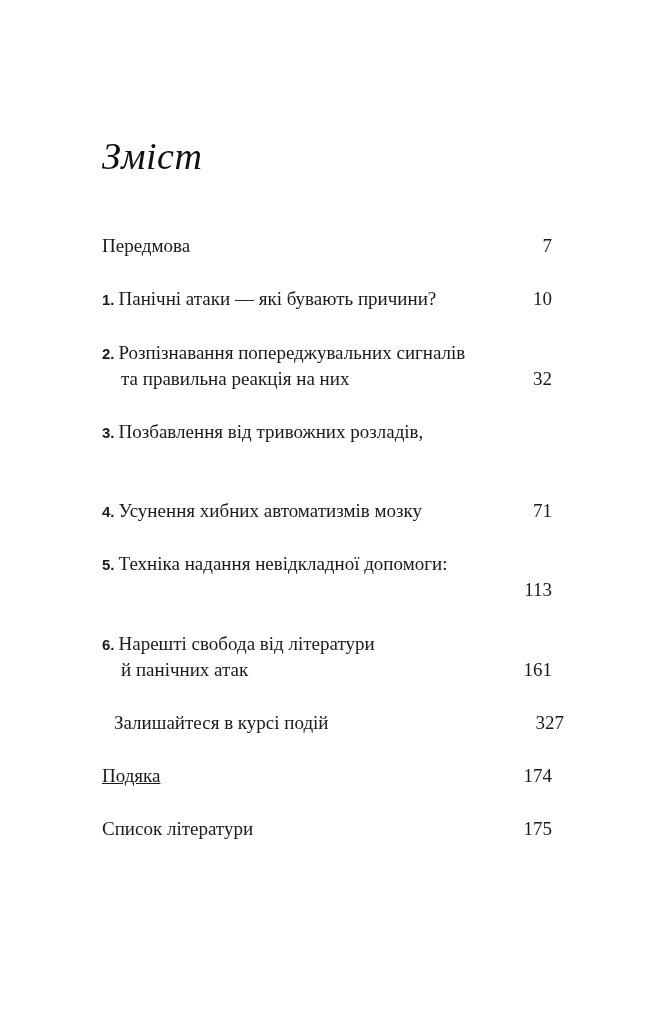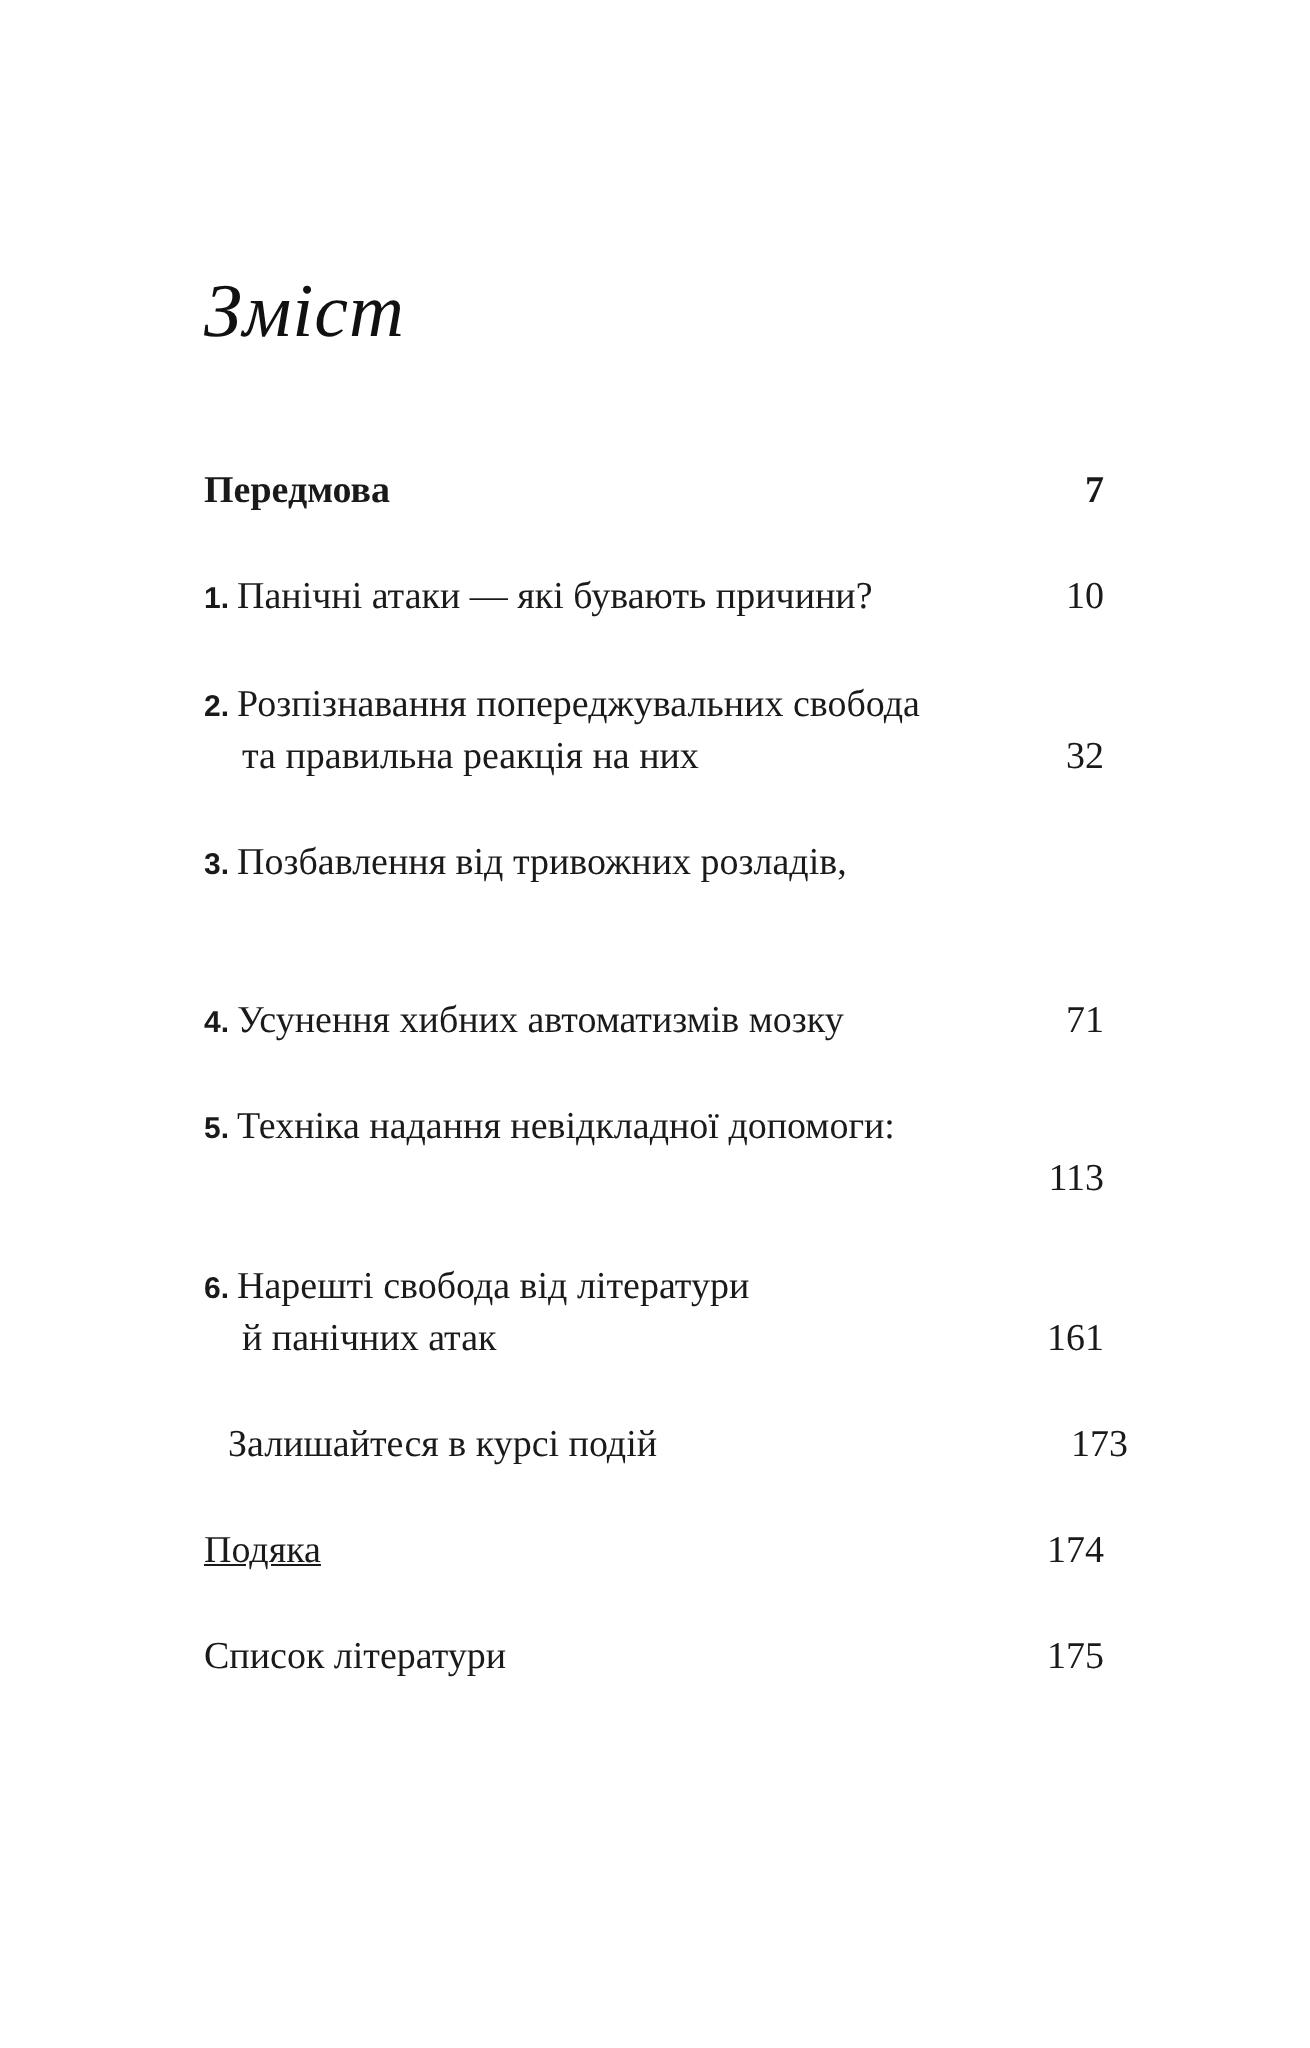--- a/index.html
+++ b/index.html
@@ -69,37 +69,37 @@
     }
   </style>
 </head>
 <body>
 
 <div class="page">
   <h1 class="title">Зміст</h1>
 
   <div class="toc">
 
-    <div class="entry" style="top:233px;font-weight:bold;">
+    <div class="entry" style="top:233px;">
       <span class="line">
         <span>Передмова</span>
         <span class="page-num">7</span>
       </span>
     </div>
 
     <div class="entry" style="top:286px;">
       <span class="line">
         <span class="num">1.</span><span>Панічні атаки — які бувають причини?</span>
         <span class="page-num">10</span>
       </span>
     </div>
 
     <div class="entry" style="top:340px;">
       <span class="line">
-        <span class="num">2.</span><span>Розпізнавання попереджувальних свобода</span>
+        <span class="num">2.</span><span>Розпізнавання попереджувальних сигналів</span>
       </span>
       <span class="line indent">
         <span>та правильна реакція на них</span>
         <span class="page-num">32</span>
       </span>
     </div>
 
     <div class="entry" style="top:419px;">
       <span class="line">
         <span class="num">3.</span><span>Позбавлення від тривожних розладів,</span>
@@ -128,21 +128,21 @@
       </span>
       <span class="line indent">
         <span>й панічних атак</span>
         <span class="page-num">161</span>
       </span>
     </div>
 
     <div class="entry" style="top:710px;margin-left:12px;">
       <span class="line">
         <span>Залишайтеся в курсі подій</span>
-        <span class="page-num">173</span>
+        <span class="page-num">327</span>
       </span>
     </div>
 
     <div class="entry" style="top:763px;text-decoration:underline;">
       <span class="line">
         <span>Подяка</span>
         <span class="page-num">174</span>
       </span>
     </div>
 

